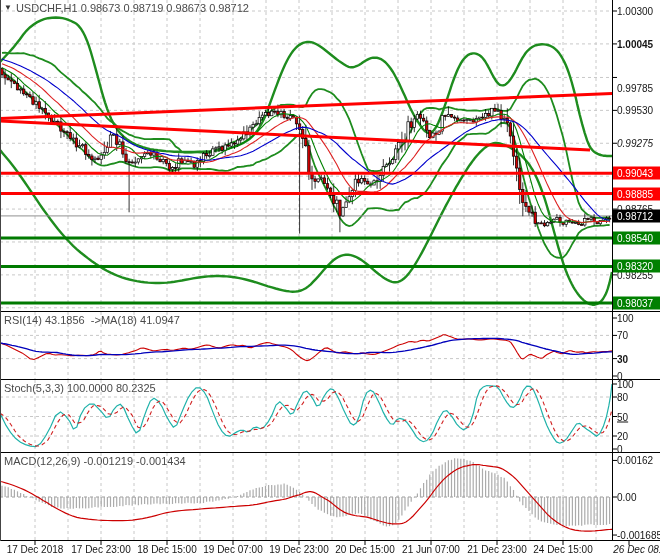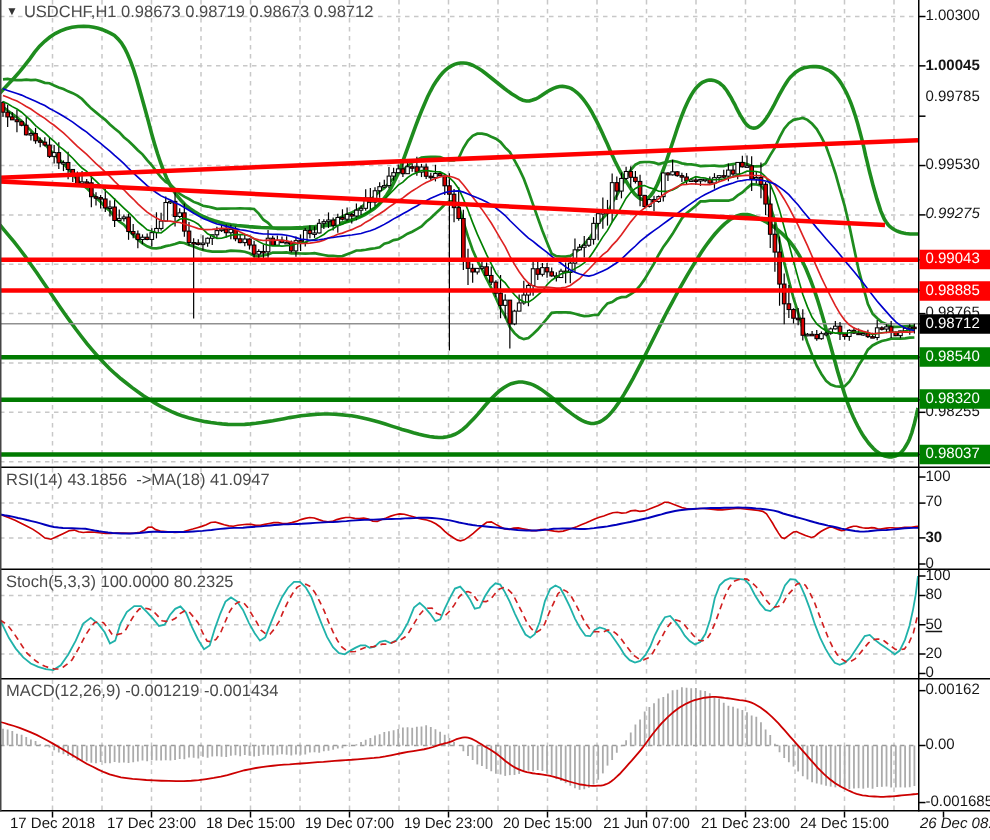--- a/index.html
+++ b/index.html
@@ -788,21 +788,21 @@
     </svg>
   <div class="panel-title main-title">
     <span class="dd-icon">▼</span>
     <span>USDCHF,H1 0.98673 0.98719 0.98673 0.98712</span>
   </div>
   <div class="panel-title" style="top:314px">RSI(14) 43.1856  -&gt;MA(18) 41.0947</div>
   <div class="panel-title" style="top:382px">Stoch(5,3,3) 100.0000 80.2325</div>
   <div class="panel-title" style="top:455px">MACD(12,26,9) -0.001219 -0.001434</div>
 <div class="pl" style="top: 11.0065px;">1.00300</div>
     <div class="pl" style="top: 43.9097px; font-weight: bold;">1.00045</div>
-    <div class="pl" style="top: 65px;">0.99785</div>
+    <div class="pl" style="top: 88px;">0.99785</div>
     <div class="pl" style="top: 110.361px;">0.99530</div>
     <div class="pl" style="top: 143.265px; font-style: italic;">0.99275</div>
     <div class="pl" style="top: 209.071px;">0.98765</div>
     <div class="pl" style="top: 274.877px;">0.98255</div>
     <div class="badge" style="top: 173.2px; background: rgb(255, 0, 0);">0.99043</div>
     <div class="badge" style="top: 193.587px; background: rgb(255, 0, 0);">0.98885</div>
     <div class="badge" style="top: 215.91px; background: rgb(0, 0, 0);">0.98712</div>
     <div class="badge" style="top: 238.103px; background: rgb(0, 128, 0);">0.98540</div>
     <div class="badge" style="top: 266.49px; background: rgb(0, 128, 0);">0.98320</div>
     <div class="badge" style="top: 303.006px; background: rgb(0, 128, 0);">0.98037</div>

